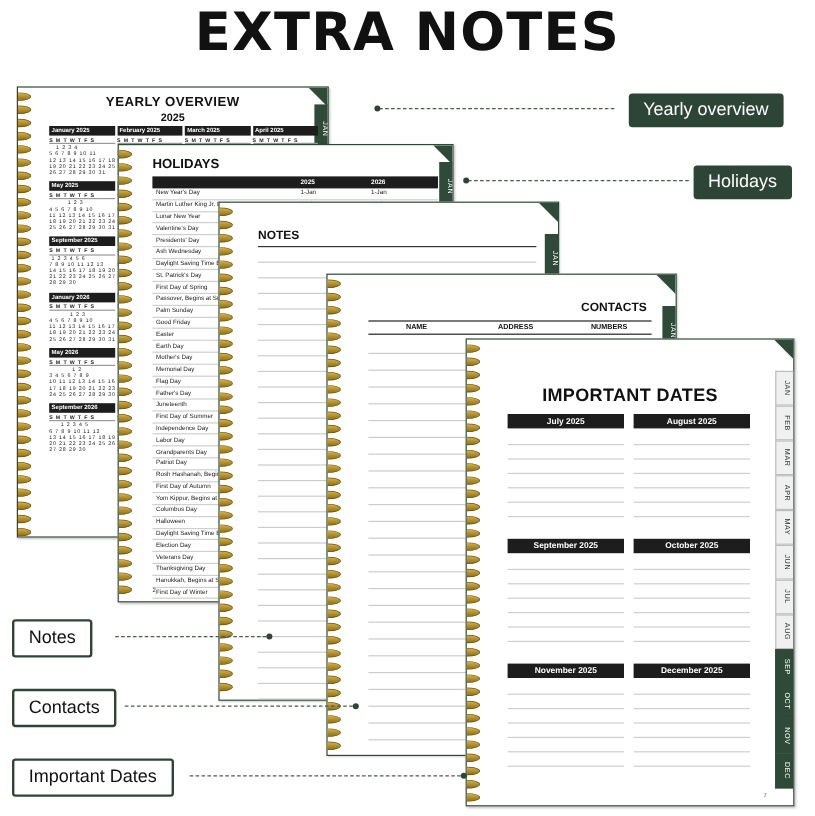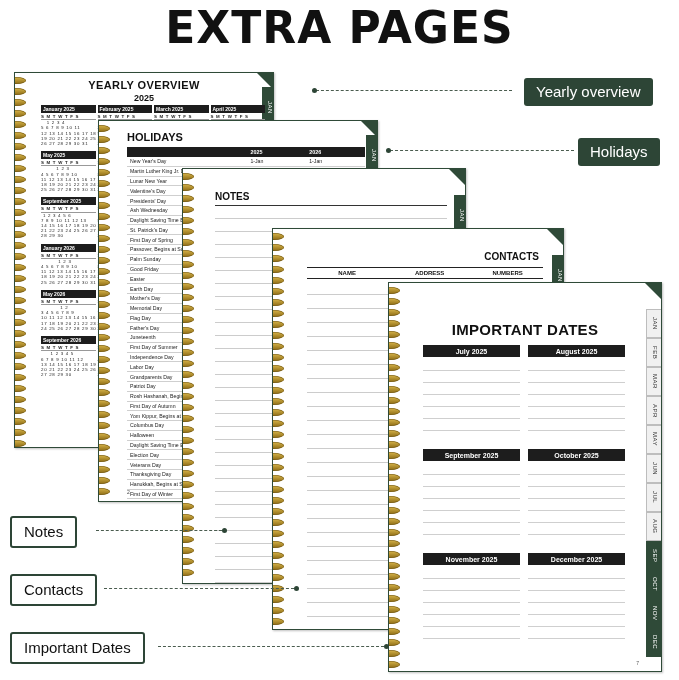--- a/index.html
+++ b/index.html
@@ -196,21 +196,21 @@
     text-align:center;
     line-height:15px;
     letter-spacing:.5px;
   }
   .mtab.dark{background:#2f4a38;color:#fff;border-color:#2f4a38;}
   #book-dates .pgnum{position:absolute;right:22px;bottom:5px;font-size:5px;color:#555;}
 </style>
 </head>
 <body>
 
-<div class="title">EXTRA PAGES</div>
+<div class="title">EXTRA NOTES</div>
 
 <div class="book" id="book-yearly">
   <div class="corner"></div>
   <div class="hdr">YEARLY OVERVIEW</div>
   <div class="yr">2025</div>
   <div class="tab" style="top:14px;height:34px;">JAN</div>
   <div class="calgrid">
     <div class="mini">
         <div class="mname">January 2025</div>
         <div class="mrow mdow">S M T W T F S</div>

